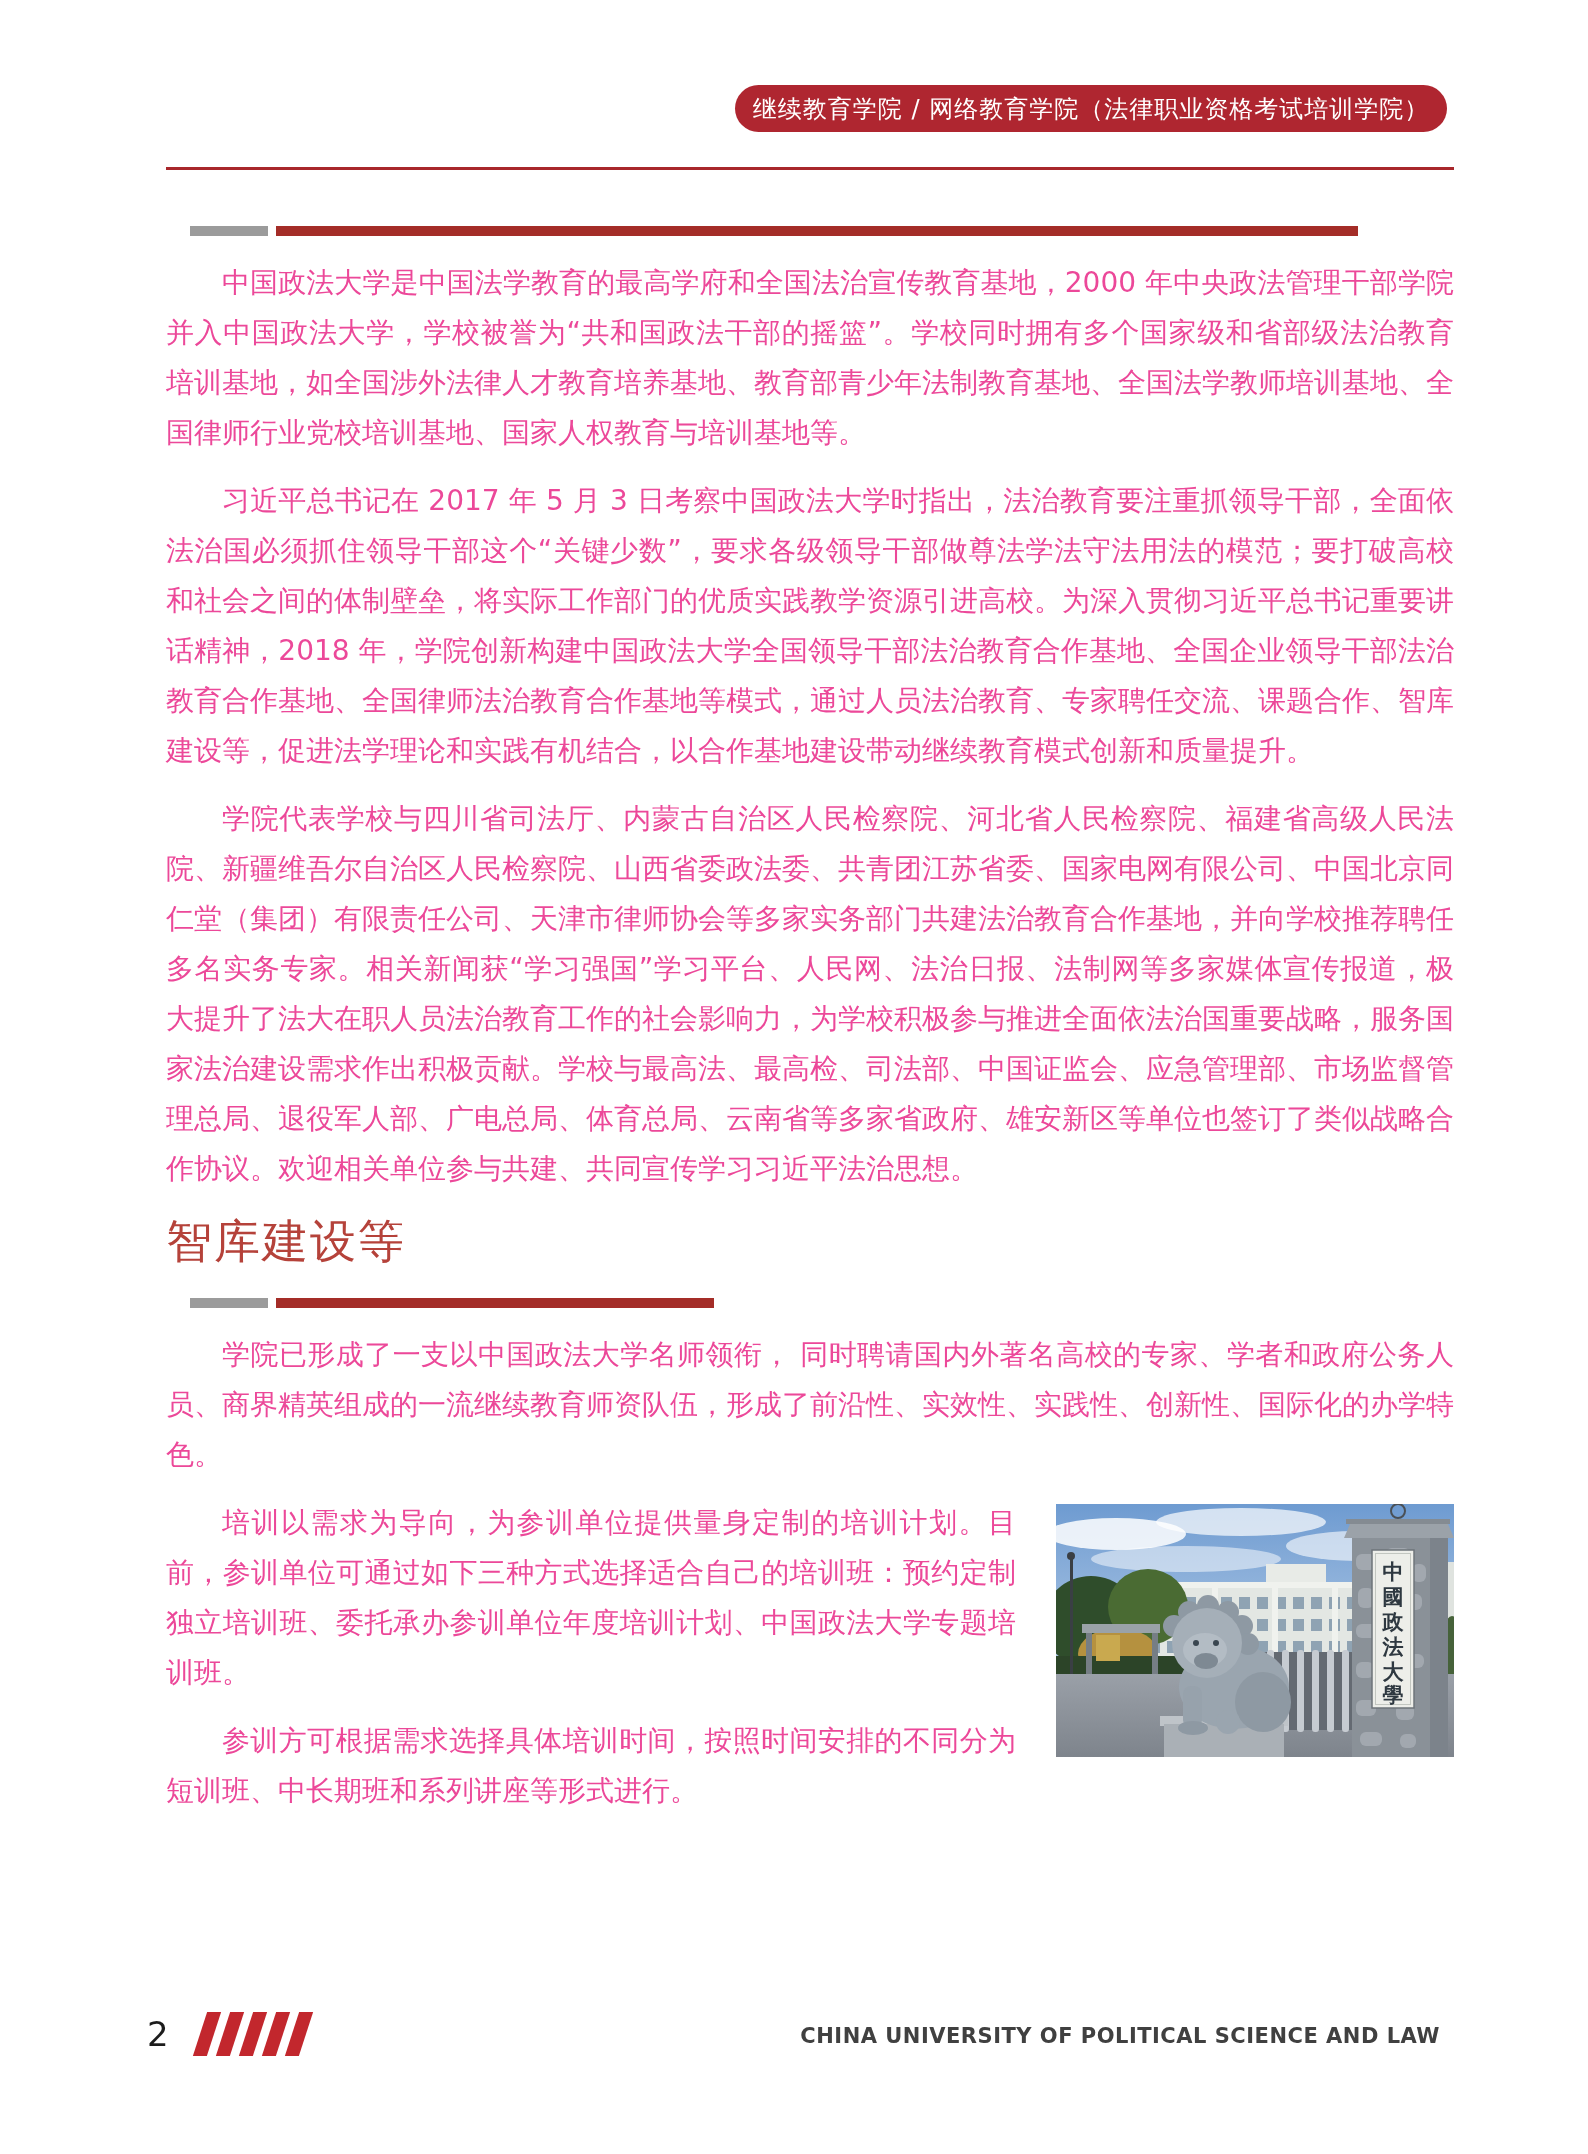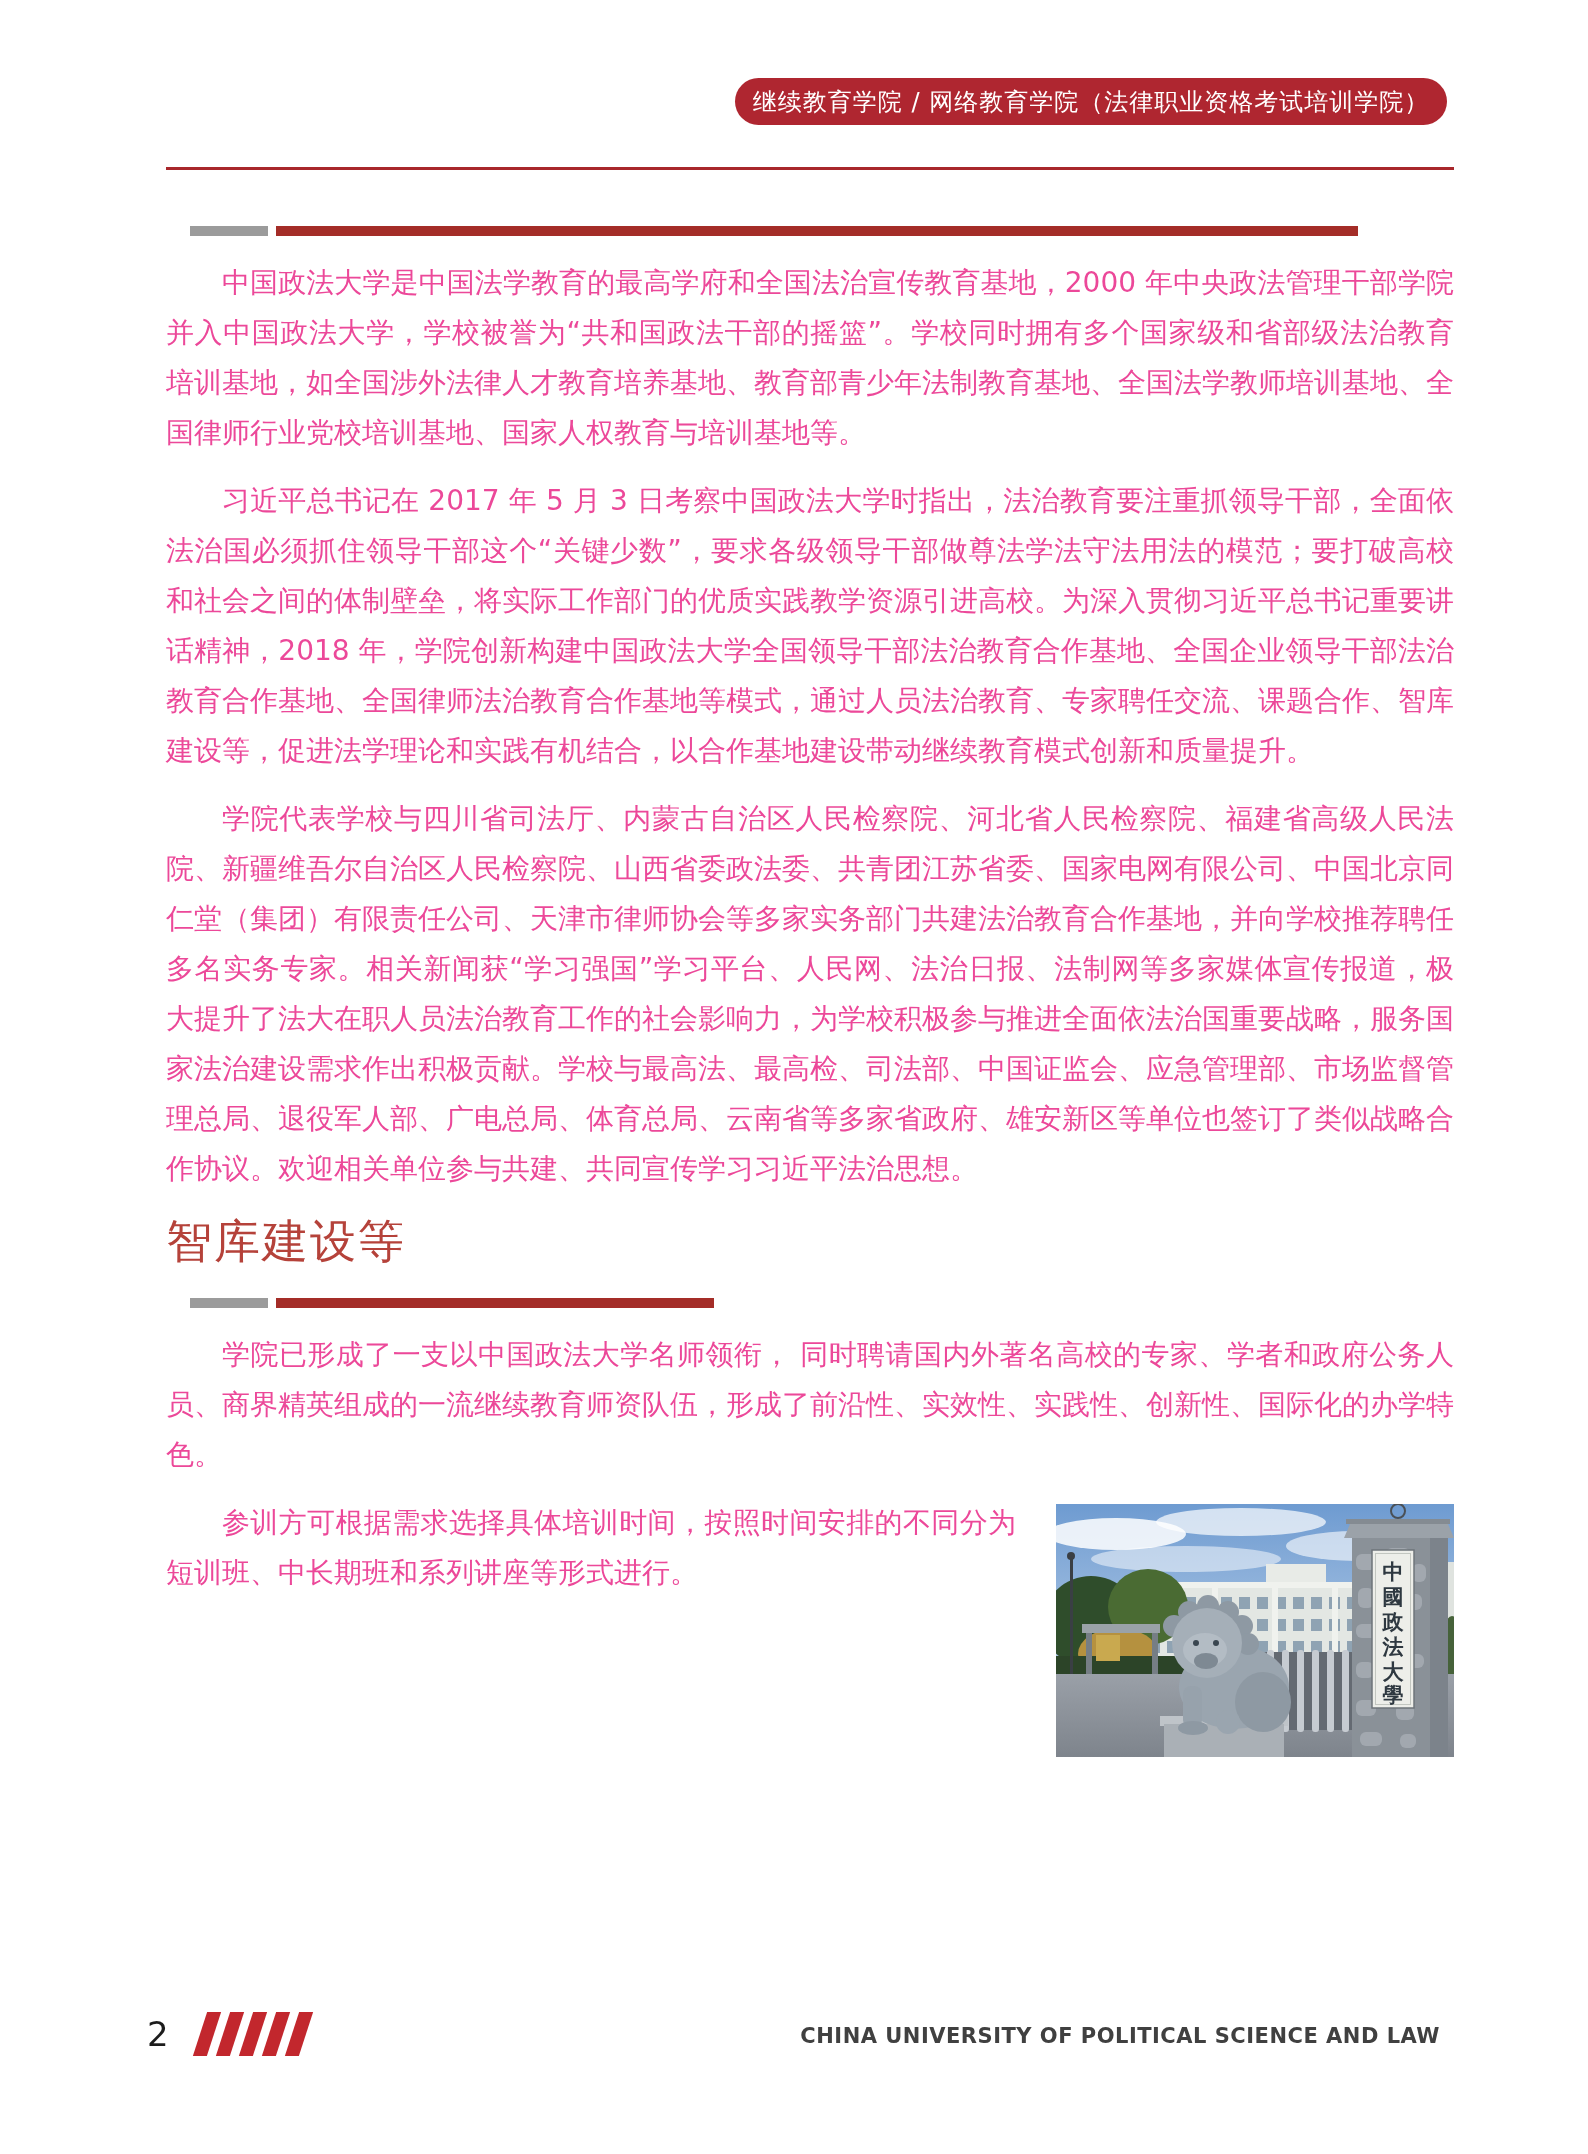--- a/index.html
+++ b/index.html
@@ -3,21 +3,21 @@
 <meta charset="utf-8">
 <style>
   html,body{margin:0;padding:0;}
   body{
     width:1588px;height:2154px;position:relative;background:#ffffff;
     font-family:"DejaVu Sans","Liberation Sans",sans-serif;
     overflow:hidden;
   }
   
   .banner{
-    position:absolute;left:735px;top:78px;width:712px;height:47px;
+    position:absolute;left:735px;top:85px;width:712px;height:47px;
     background:#AF2630;border-radius:24px;color:#ffffff;
     font-size:24px;letter-spacing:1px;
     display:flex;align-items:center;justify-content:center;white-space:nowrap;
   }
   .header-rule{
     position:absolute;left:166px;top:167px;width:1288px;height:3px;background:#A8272B;
   }
   
   .main{position:absolute;left:166px;top:198px;width:1288px;}
   .sec-title{
@@ -188,20 +188,21 @@
         <g font-family="DejaVu Sans, Liberation Sans, sans-serif" font-size="21" font-weight="600" fill="#2E3840" text-anchor="middle">
           <text x="337" y="75">中</text>
           <text x="337" y="100">國</text>
           <text x="337" y="125">政</text>
           <text x="337" y="150">法</text>
           <text x="337" y="175">大</text>
           <text x="337" y="198">學</text>
         </g>
       </svg>
     </figure>
+    <p class="body">培训以需求为导向，为参训单位提供量身定制的培训计划。目前，参训单位可通过如下三种方式选择适合自己的培训班：预约定制独立培训班、委托承办参训单位年度培训计划、中国政法大学专题培训班。</p>
     <p class="body">参训方可根据需求选择具体培训时间，按照时间安排的不同分为短训班、中长期班和系列讲座等形式进行。</p>
   </div>
 </div>
 
 <div class="page-num">2</div>
 <div class="slashes">
   <span class="slash"></span>
   <span class="slash"></span>
   <span class="slash"></span>
   <span class="slash"></span>

